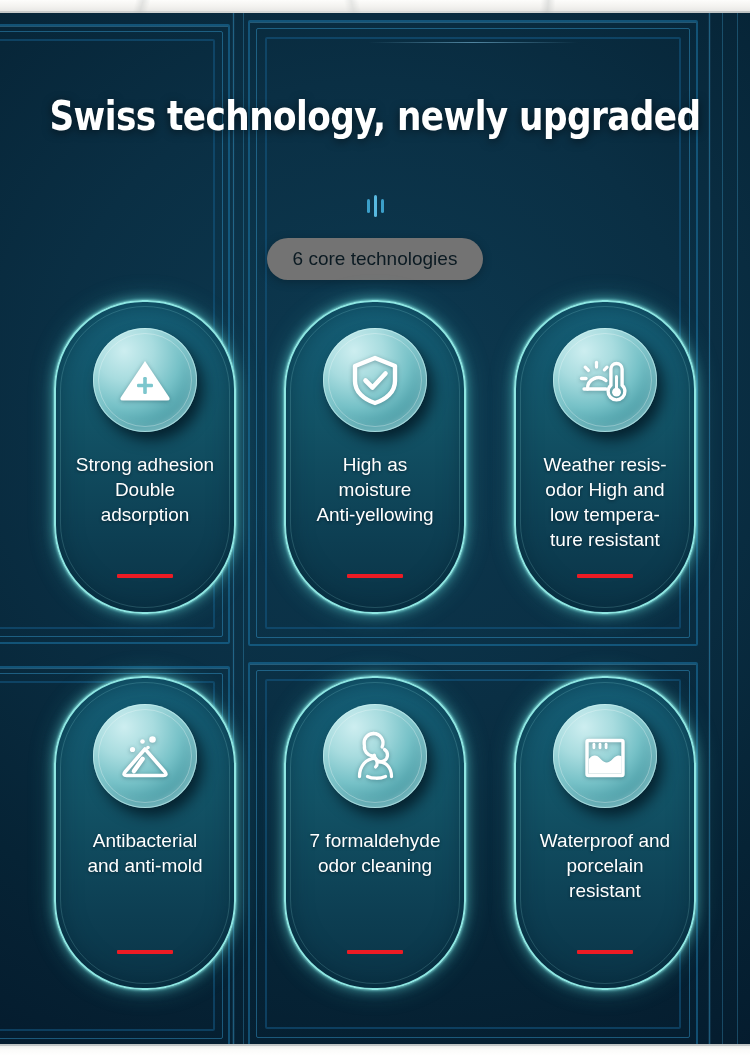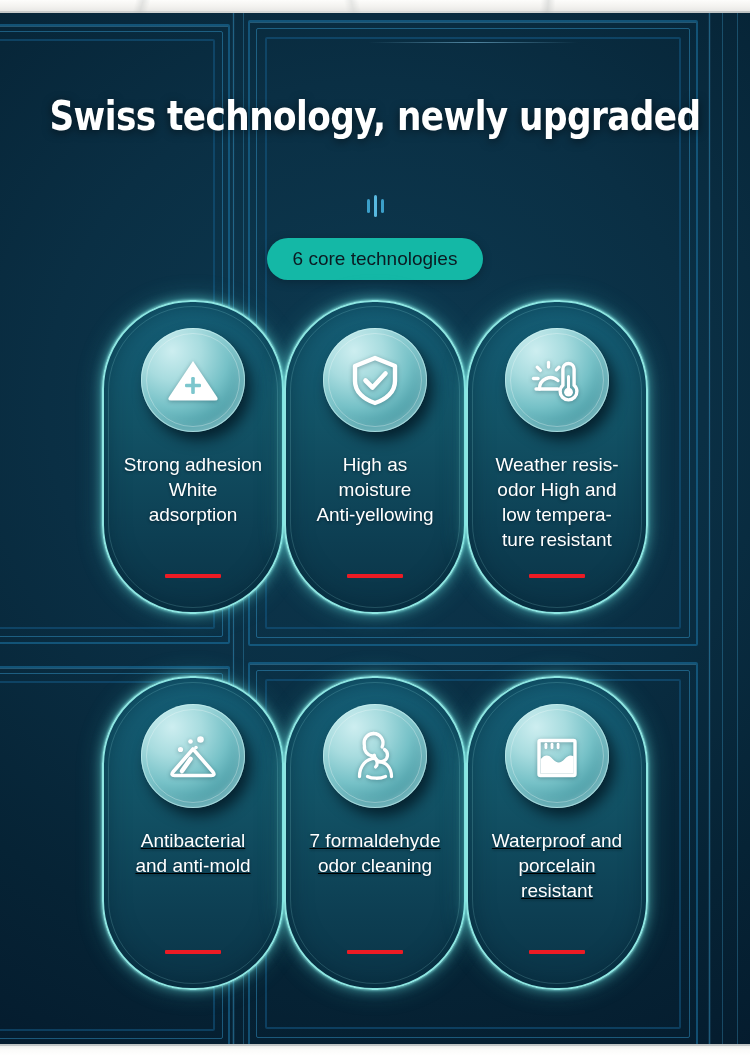--- a/index.html
+++ b/index.html
@@ -76,31 +76,31 @@
   .mark{position:absolute;left:0;top:192px;width:750px;height:28px;
         display:flex;justify-content:center;align-items:center;gap:4px;}
   .mark i{display:block;width:3px;background:#3b9fc9;border-radius:2px;}
   .mark i:nth-child(1){height:14px;}
   .mark i:nth-child(2){height:22px;background:#58b9e0;}
   .mark i:nth-child(3){height:14px;}
 
   
   .badge-wrap{position:absolute;left:0;top:238px;width:750px;display:flex;justify-content:center;}
   .badge{
-    background:#14b8a6;color:#0b1a22;
+    background:#737373;color:#0b1a22;
     font-size:19px;line-height:1;
     padding:11px 26px 12px;border-radius:22px;
     box-shadow:0 2px 10px rgba(0,0,0,.25);
     white-space:nowrap;
   }
 
   
   .grid{position:absolute;left:0;top:300px;width:750px;}
-  .row{display:flex;justify-content:center;}
-  .row.r2{margin-top:62px;text-decoration:underline;}
+  .row{display:flex;justify-content:center;gap:48px;}
+  .row.r2{margin-top:62px;}
 
   .card{
     position:relative;width:178px;height:310px;border-radius:89px;
     background:linear-gradient(180deg,#155f77 0%,#125265 40%,#0d3f53 75%,#0a3346 100%);
     border:2px solid #8ee6e2;
     box-shadow:
       0 0 3px rgba(150,245,240,.95),
       0 0 12px rgba(110,230,225,.55),
       0 0 26px rgba(80,205,210,.30),
       inset 0 0 24px rgba(4,30,45,.55);
@@ -199,21 +199,21 @@
       <div class="card">
         <div class="icon-circle">
           <svg width="58" height="58" viewBox="0 0 58 58">
             <path d="M29 10 L53 46 Q55 49.5 51 49.5 L7 49.5 Q3 49.5 5 46 Z" fill="#ffffff"></path>
             <rect x="27.2" y="26" width="3.6" height="17" rx="1.2" fill="#7cc6cd"></rect>
             <rect x="21" y="32.7" width="16" height="3.6" rx="1.2" fill="#7cc6cd"></rect>
           </svg>
         </div>
         <div class="card-text">
           <span>Strong adhesion</span>
-          <span>White</span>
+          <span>Double</span>
           <span>adsorption</span>
         </div>
         <div class="rule"></div>
       </div>
 
       <div class="card">
         <div class="icon-circle">
           <svg width="58" height="58" viewBox="0 0 58 58">
             <path d="M29 7 L49 15 V30 C49 41 40 48.5 29 52 C18 48.5 9 41 9 30 V15 Z" fill="none" stroke="#ffffff" stroke-width="4.4" stroke-linejoin="round"></path>
             <path d="M19.5 29.5 L26.5 36.5 L39.5 22.5" fill="none" stroke="#ffffff" stroke-width="4.6" stroke-linecap="round" stroke-linejoin="round"></path>

